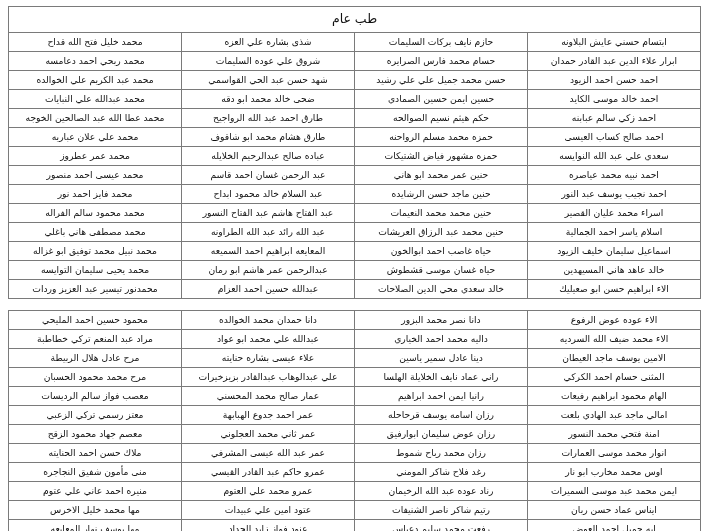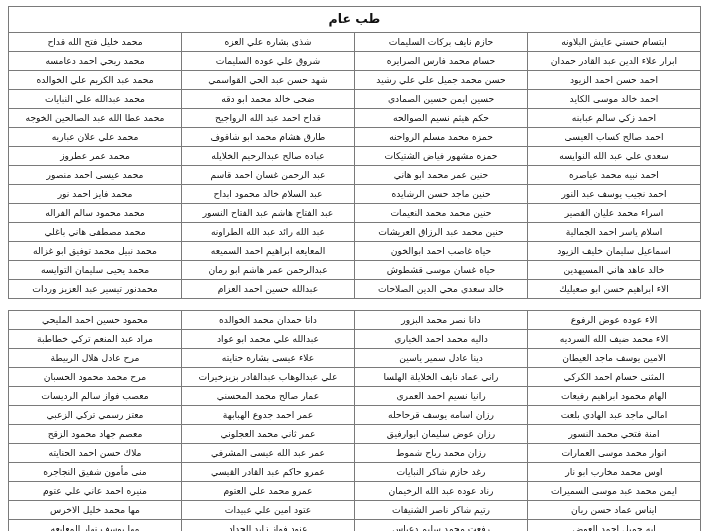--- a/index.html
+++ b/index.html
@@ -37,21 +37,21 @@
     text-align: center;
     vertical-align: middle;
     white-space: nowrap;
     overflow: hidden;
     font-family: "DejaVu Sans", sans-serif;
     color: #111111;
     height: 13px;
   }
   table.doc-table th.title-cell {
     font-size: 12.5px;
-    font-weight: bold;
+    font-weight: normal;
     padding: 5px 0 6px 0;
     letter-spacing: 0;
   }
   .gap {
     height: 11px;
     flex: 0 0 auto;
   }
   .second-block {
     flex: 1 1 auto;
     overflow: hidden;
@@ -89,21 +89,21 @@
         </tr>
         <tr>
           <td>احمد خالد موسى الكايد</td>
           <td>حسين ايمن حسين الصمادي</td>
           <td>ضحى خالد محمد ابو دقه</td>
           <td>محمد عبدالله علي النبايات</td>
         </tr>
         <tr>
           <td>احمد زكي سالم عبابنه</td>
           <td>حكم هيثم نسيم الصوالحه</td>
-          <td>قداح احمد عبد الله الرواجيح</td>
+          <td>طارق احمد عبد الله الرواجيح</td>
           <td>محمد عطا الله عبد الصالحين الخوجه</td>
         </tr>
         <tr>
           <td>احمد صالح كساب العيسى</td>
           <td>حمزه محمد مسلم الرواحنه</td>
           <td>طارق هشام محمد ابو شاقوف</td>
           <td>محمد علي علان عباريه</td>
         </tr>
         <tr>
           <td>سعدي علي عبد الله النوايسه</td>
@@ -180,21 +180,21 @@
             <td>مرح عادل هلال الربيطة</td>
           </tr>
           <tr>
             <td>المثنى حسام احمد الكركي</td>
             <td>راني عماد نايف الخلايلة الهلسا</td>
             <td>علي عبدالوهاب عبدالقادر بزيزخيرات</td>
             <td>مرح محمد محمود الحسبان</td>
           </tr>
           <tr>
             <td>الهام محمود ابراهيم رفيعات</td>
-            <td>رانيا نسيم احمد العمري</td>
+            <td>رانيا ايمن احمد ابراهيم</td>
             <td>عمار صالح محمد المحسني</td>
             <td>معصب فواز سالم الرديسات</td>
           </tr>
           <tr>
             <td>امالي ماجد عبد الهادي بلعت</td>
             <td>رزان اسامه يوسف قرحاحله</td>
             <td>عمر احمد جدوع الهبابهة</td>
             <td>معتز رسمي تركي الزعبي</td>
           </tr>
           <tr>
@@ -204,21 +204,21 @@
             <td>معصم جهاد محمود الزقح</td>
           </tr>
           <tr>
             <td>انوار محمد موسى العمارات</td>
             <td>رزان محمد رباح شموط</td>
             <td>عمر عبد الله عيسى المشرفي</td>
             <td>ملاك حسن احمد الحنايته</td>
           </tr>
           <tr>
             <td>اوس محمد مخارب ابو نار</td>
-            <td>رغد حازم شاكر النبايات</td>
+            <td>رغد فلاح شاكر المومني</td>
             <td>عمرو حاكم عبد القادر القيسي</td>
             <td>منى مأمون شفيق النجاجره</td>
           </tr>
           <tr>
             <td>ايمن محمد عبد موسى السميرات</td>
             <td>رناد عوده عبد الله الرخيمان</td>
             <td>عمرو محمد علي العتوم</td>
             <td>منيره احمد عاني علي عتوم</td>
           </tr>
           <tr>

